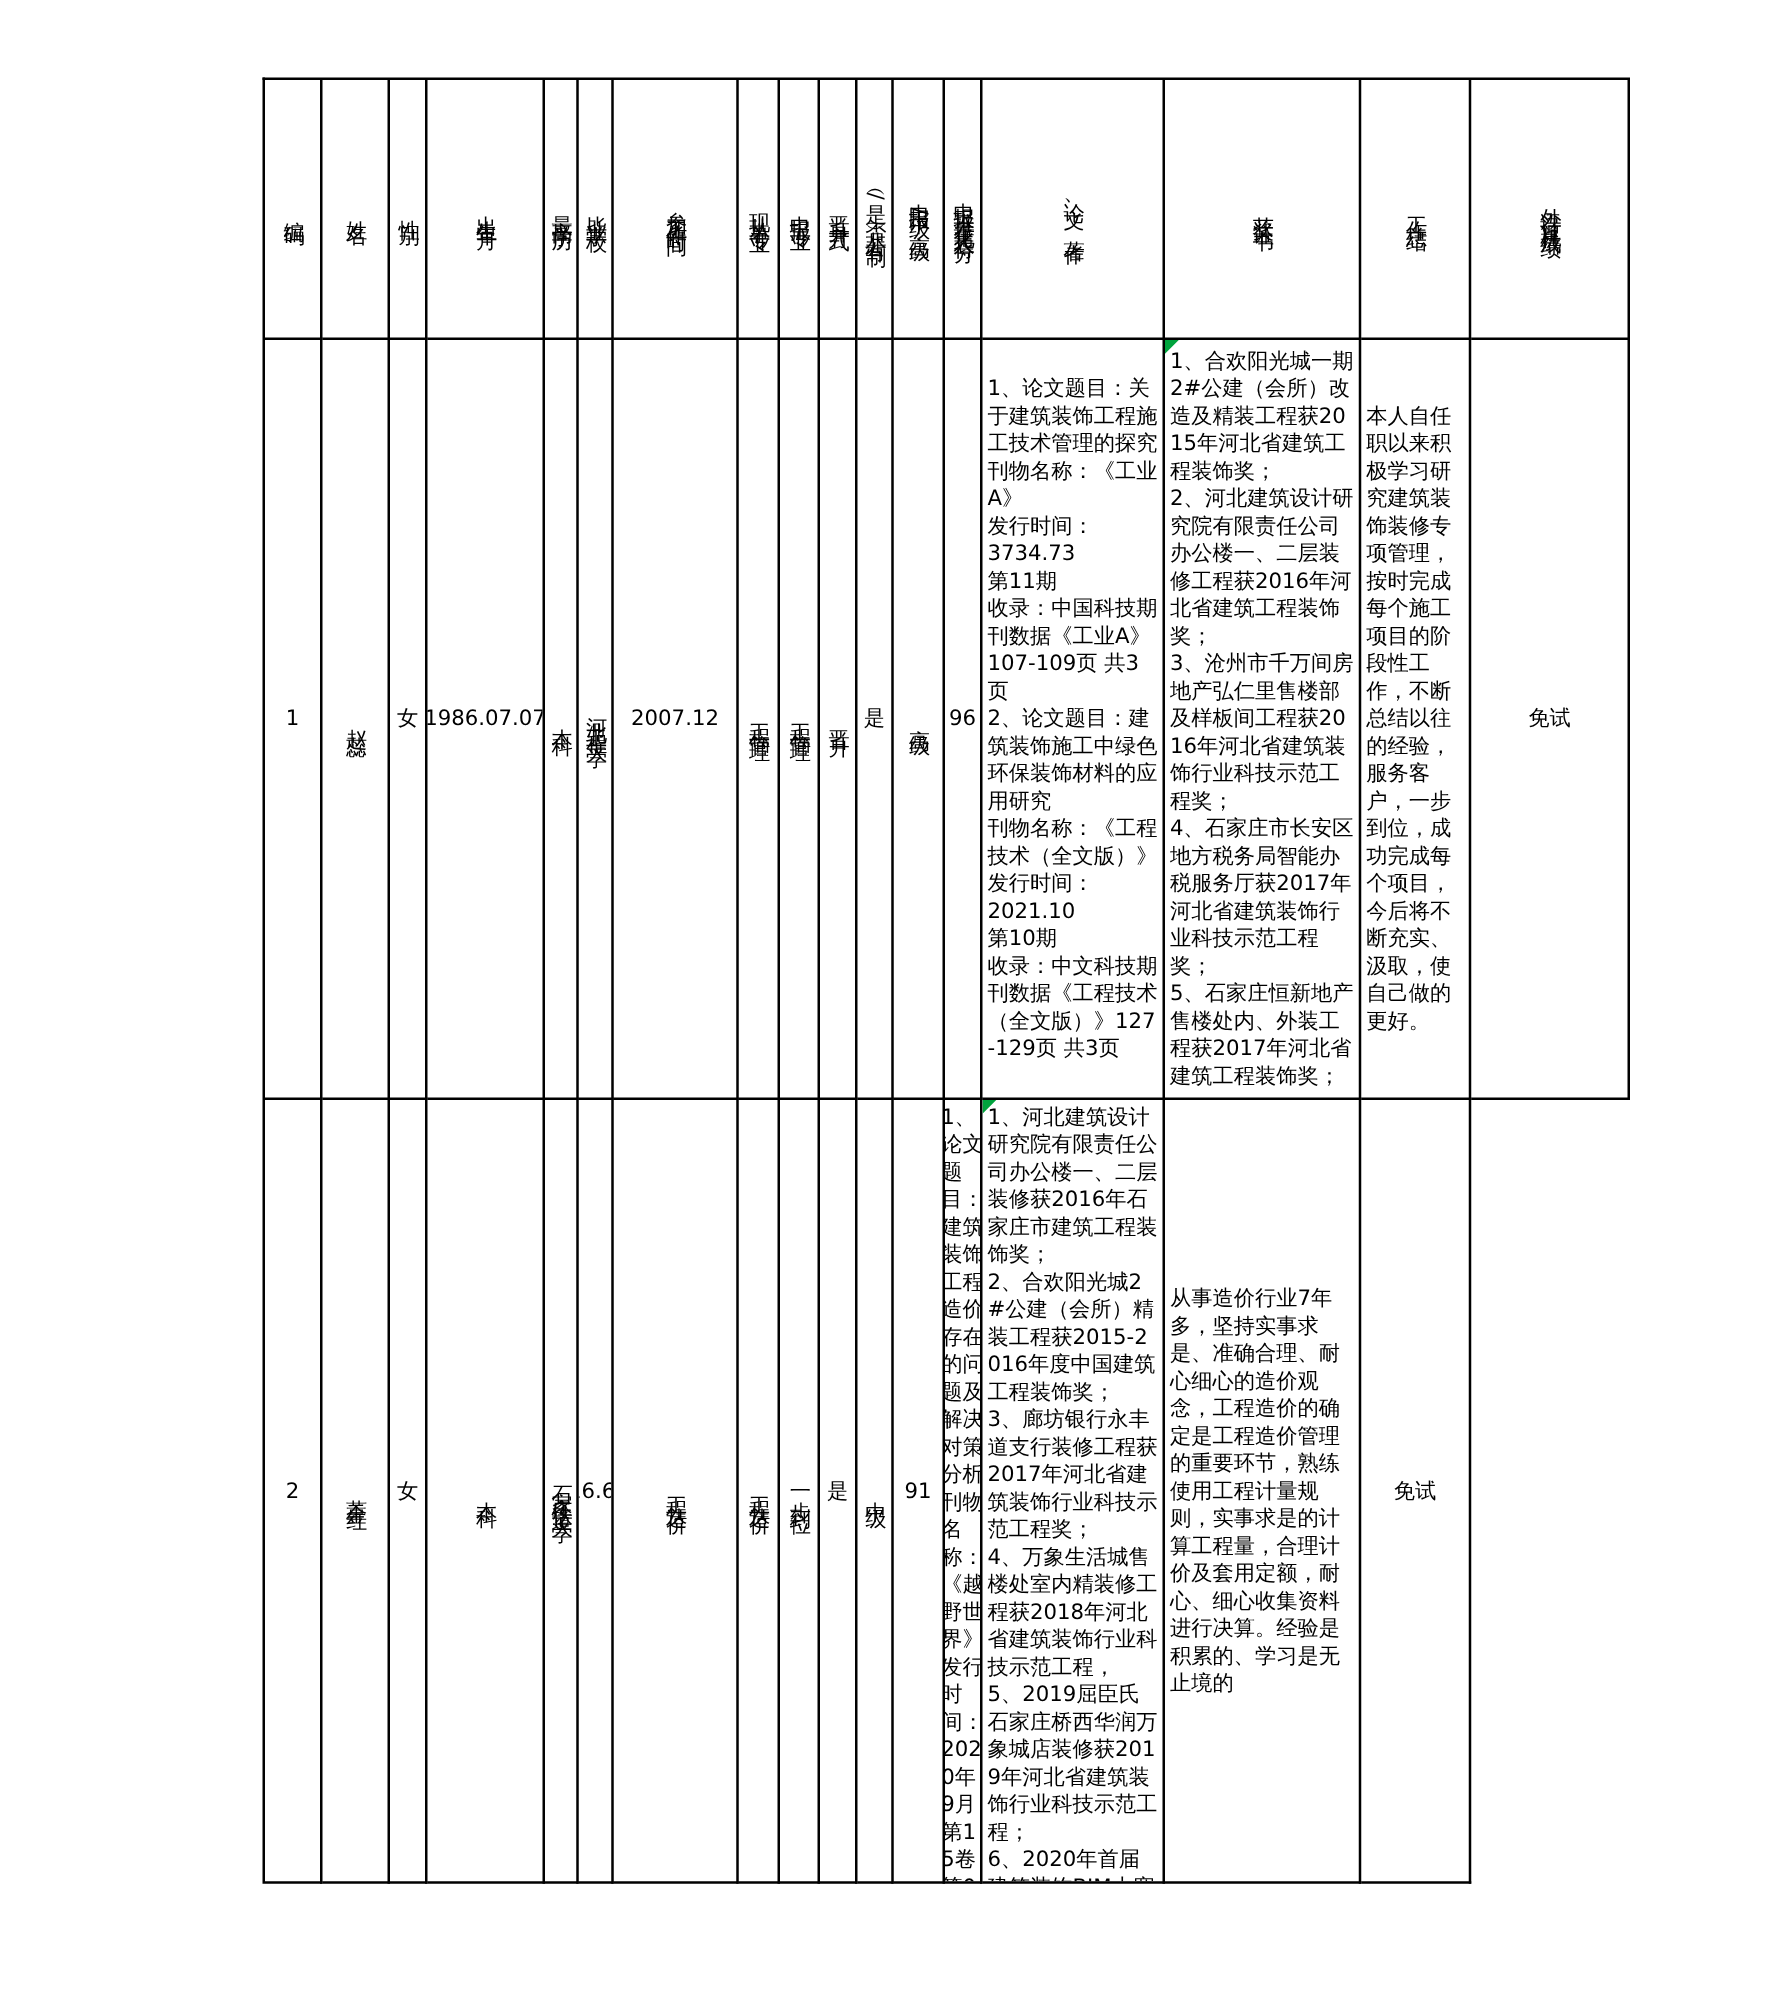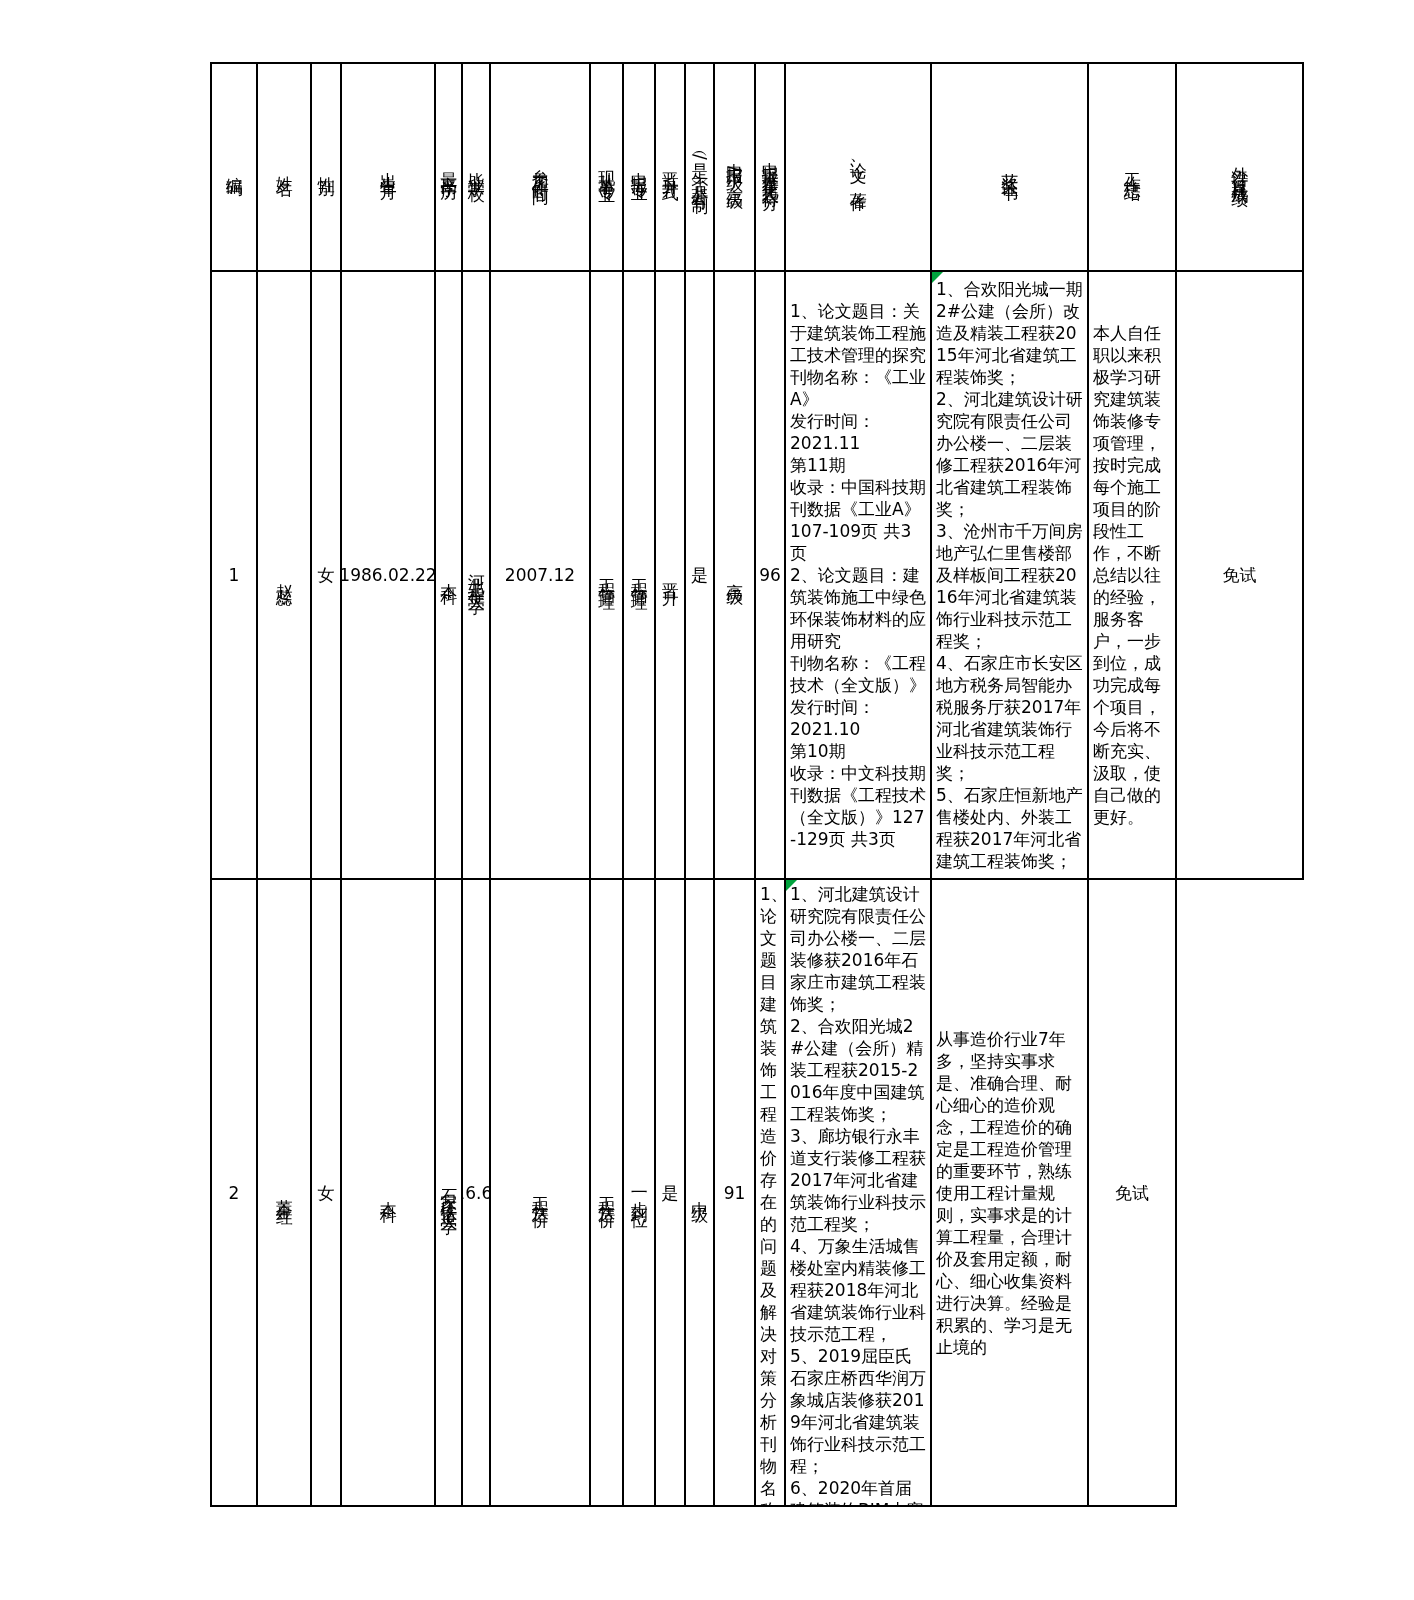--- a/index.html
+++ b/index.html
@@ -19,21 +19,21 @@
   .cell {
     border-right:2px solid #000; border-bottom:2px solid #000;
     overflow:hidden; position:relative;
   }
   .c { display:flex; align-items:center; justify-content:center; text-align:center; }
   .vert {
     writing-mode:vertical-rl; text-orientation:mixed;
     letter-spacing:5px; line-height:1.15; display:inline-block; max-height:100%;
   }
   .h .vert { letter-spacing:4px; }
-  .t { display:flex; flex-direction:column; padding:3px 4px; }
+  .t { display:flex; flex-direction:column; padding:3px 4px;align-items:center; }
   .tw { margin:auto 0; white-space:pre-wrap; text-align:left; word-break:break-all; }
   .num { letter-spacing:0; }
   .flag {
     position:absolute; top:0; left:0; width:0; height:0;
     border-top:11px solid #00a33d; border-right:11px solid transparent;
   }
 </style>
 </head>
 <body>
 
@@ -90,21 +90,21 @@
       </div>
     <div class="cell c h">
         <span class="vert">外语计算机成绩</span>
       </div>
 
     <div class="cell c num">1</div>
     <div class="cell c">
         <span class="vert">赵蕊</span>
       </div>
     <div class="cell c">女</div>
-    <div class="cell c num">1986.02.22</div>
+    <div class="cell c num">1986.07.07</div>
     <div class="cell c">
         <span class="vert">本科</span>
       </div>
     <div class="cell c">
         <span class="vert">河北工程大学</span>
       </div>
     <div class="cell c num">2007.12</div>
     <div class="cell c">
         <span class="vert">工程管理</span>
       </div>
@@ -116,21 +116,21 @@
       </div>
     <div class="cell c">是</div>
     <div class="cell c">
         <span class="vert">高级</span>
       </div>
     <div class="cell c num">96</div>
     <div class="cell t">
         <div class="tw">1、论文题目：关于建筑装饰工程施工技术管理的探究
 刊物名称：《工业A》
 发行时间：
-2021.11
+3734.73
 第11期
 收录：中国科技期刊数据《工业A》107-109页 共3页
 2、论文题目：建筑装饰施工中绿色环保装饰材料的应用研究
 刊物名称：《工程技术（全文版）》
 发行时间：
 2021.10
 第10期
 收录：中文科技期刊数据《工程技术（全文版）》127-129页 共3页</div>
       </div>
     <div class="cell t">

